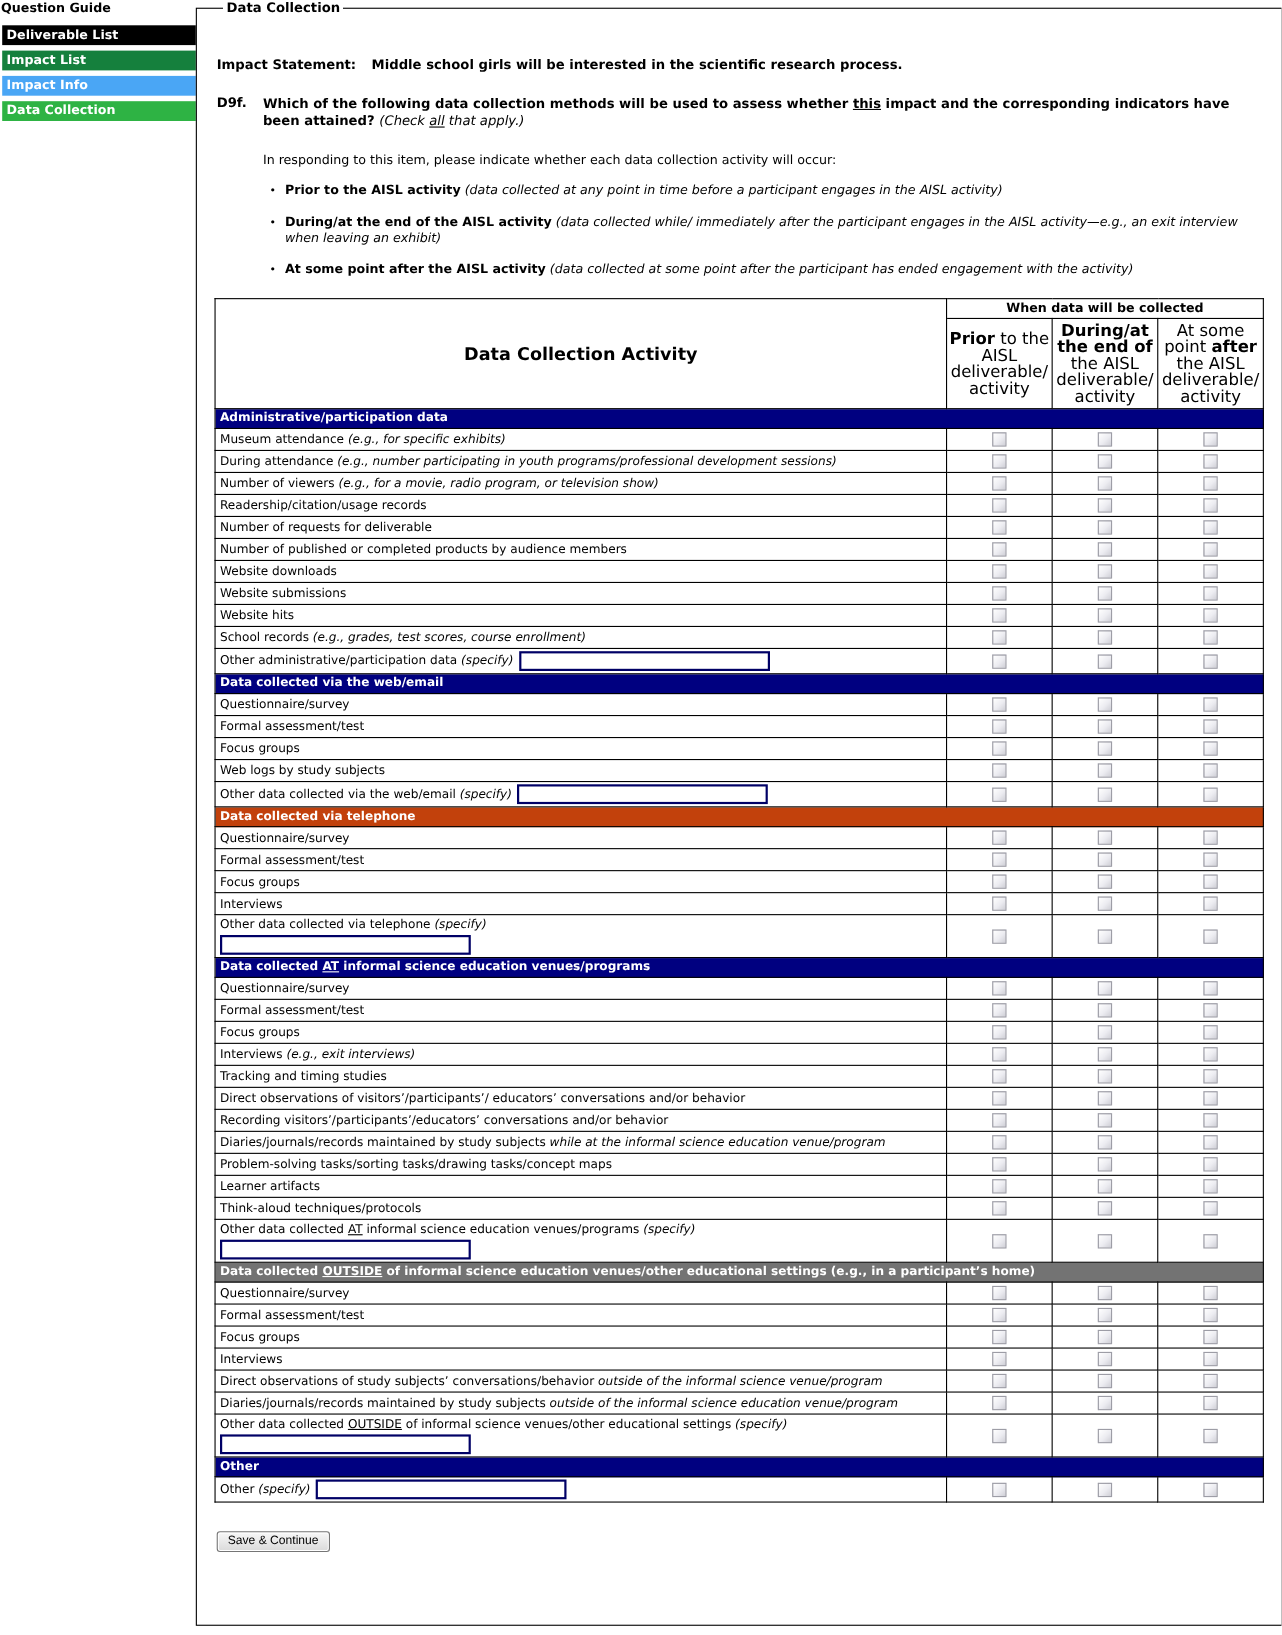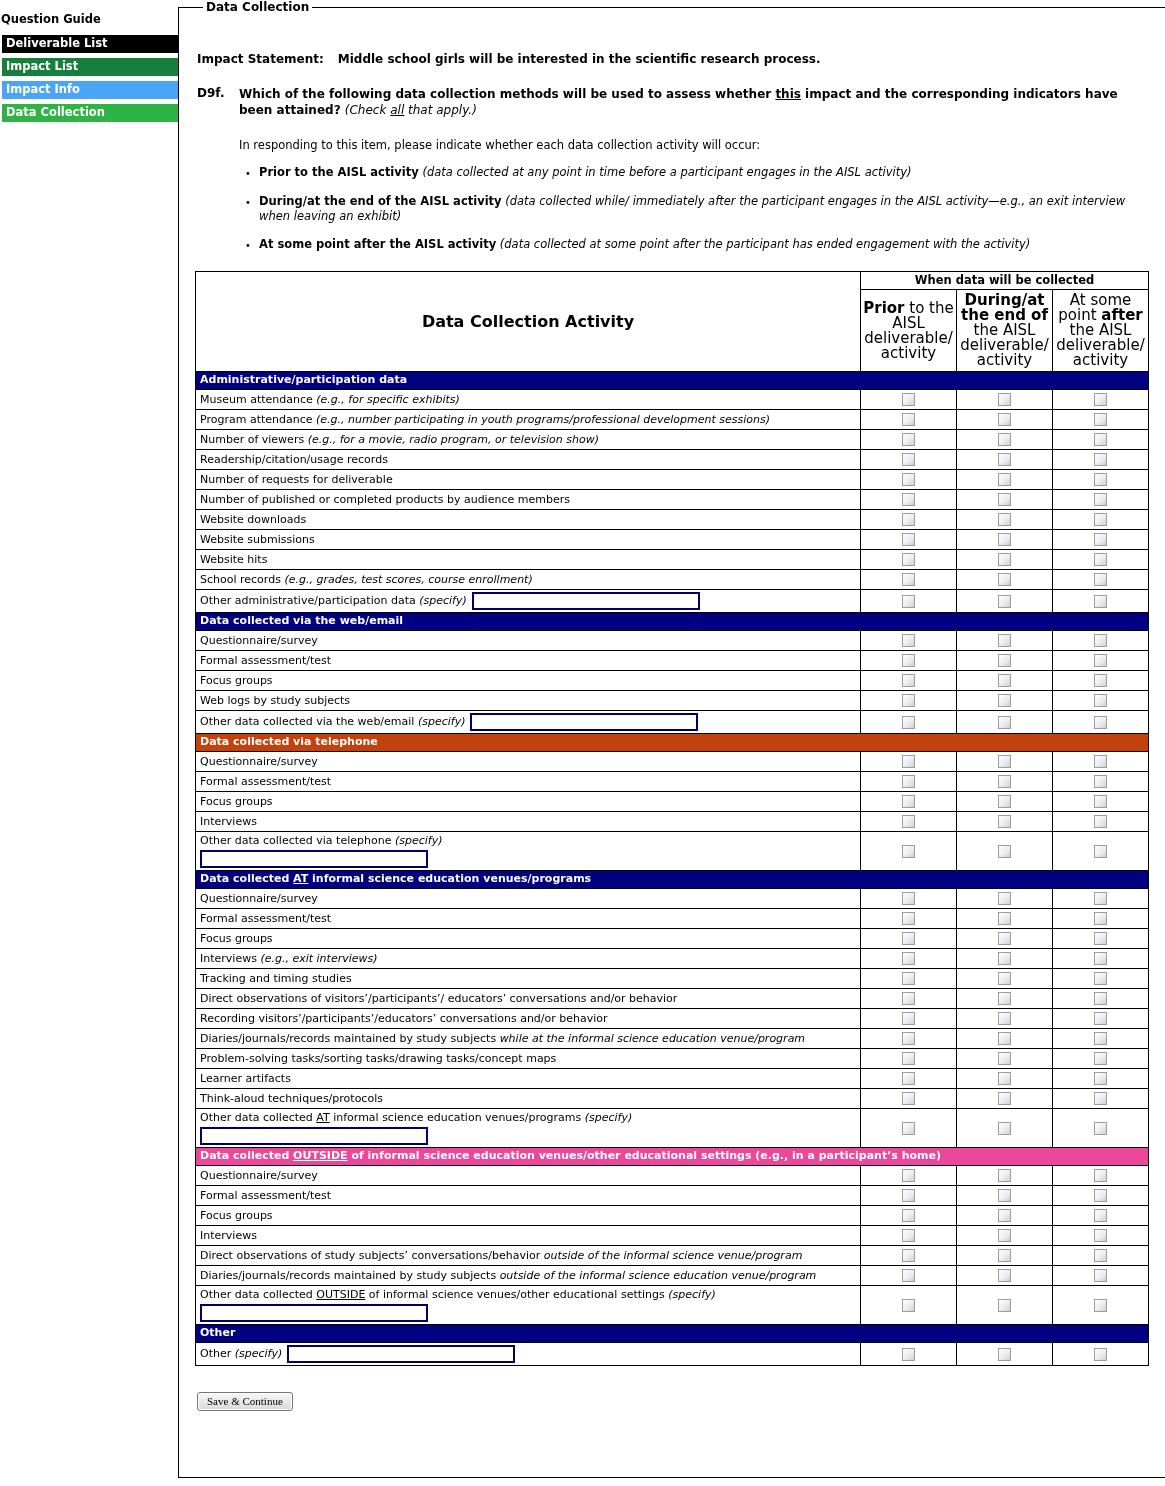--- a/index.html
+++ b/index.html
@@ -1,21 +1,21 @@
 <!DOCTYPE html>
 <html><head>
 <meta charset="utf-8">
 <style>
   *{box-sizing:border-box}
   html,body{margin:0;padding:0}
   body{width:1165px;height:1486px;position:relative;background:#fff;color:#000;
        font-family:"DejaVu Sans","Liberation Sans",sans-serif;font-size:11.5px}
 
   
-  .sidebar{position:absolute;left:0;top:12px;width:196px}
+  .sidebar{position:absolute;left:0;top:0;width:196px}
   .sidebar-title{font-weight:bold;font-size:11.5px;margin:0 0 9px 1px}
   .nav-item{color:#fff;font-weight:bold;font-size:11.5px;line-height:13px;
             padding:2px 4px 3px;margin:0 0 5px 2px;cursor:pointer}
 
   
   fieldset.panel{position:absolute;left:178px;top:0;width:985px;height:1478px;
                  border:1px solid #000;margin:0;padding:2px 16px 10px;background:#fff}
   legend.panel-legend{font-weight:bold;font-size:12px;padding:0 3px;margin-left:8px}
 
   .impact-row{margin:36px 0 0 2px;font-weight:bold;font-size:12px}
@@ -37,21 +37,21 @@
               height:82px;padding:2px 1px;line-height:15px}
   td.section-bar{color:#fff;font-weight:bold;padding:1px 4px 2px;font-size:11px;line-height:14px}
   td.activity{padding:2px 4px;font-size:11px;line-height:14px;vertical-align:middle}
   td.cb-cell{text-align:center;vertical-align:middle;padding:3px 0}
   .cb{width:13px;height:13px;margin:0 auto;border:1px solid #9d9da6;
       background:linear-gradient(135deg,#ffffff 0%,#ececf1 55%,#cfcfd6 100%);cursor:default}
   .spec-input{height:18px;width:228px;border:2px solid #000066;background:#fff;margin-left:5px;
               vertical-align:middle;font-family:inherit;font-size:11px;padding:0 2px}
   .spec-input.below{display:block;margin:2px 0 0 0}
 
-  button.save-btn{margin:26px 0 0 2px;font-family:Liberation Serif, serif;font-size:11px;color:#000;
+  button.save-btn{margin:26px 0 0 2px;font-family:Liberation Sans, sans-serif;font-size:11px;color:#000;
            padding:2px 9px 3px;border:1px solid #757575;border-radius:3px;
            background:linear-gradient(#f7f7f7,#dadada);box-shadow:inset 0 0 0 1px #fff;cursor:pointer}
 </style>
 </head>
 <body>
 
 <div class="sidebar">
   <div class="sidebar-title">Question Guide</div>
   <div>
       <div class="nav-item" style="background: #000000;">Deliverable List</div>
@@ -118,21 +118,21 @@
             <div class="cb"></div>
           </td>
           <td class="cb-cell">
             <div class="cb"></div>
           </td>
           <td class="cb-cell">
             <div class="cb"></div>
           </td>
         </tr>
         <tr>
-          <td class="activity"><span>Program attendance </span><span style="font-style: italic;">(e.g., number participating in youth programs/professional development sessions)</span></td>
+          <td class="activity"><span>During attendance </span><span style="font-style: italic;">(e.g., number participating in youth programs/professional development sessions)</span></td>
           <td class="cb-cell">
             <div class="cb"></div>
           </td>
           <td class="cb-cell">
             <div class="cb"></div>
           </td>
           <td class="cb-cell">
             <div class="cb"></div>
           </td>
         </tr>
@@ -511,21 +511,21 @@
             <div class="cb"></div>
           </td>
           <td class="cb-cell">
             <div class="cb"></div>
           </td>
           <td class="cb-cell">
             <div class="cb"></div>
           </td>
         </tr>
         <tr>
-          <td colspan="4" class="section-bar" style="background: #ec4899;"><span>Data collected </span><span style="text-decoration: underline;">OUTSIDE</span><span> of informal science education venues/other educational settings (e.g., in a participant’s home)</span></td>
+          <td colspan="4" class="section-bar" style="background: #737373;"><span>Data collected </span><span style="text-decoration: underline;">OUTSIDE</span><span> of informal science education venues/other educational settings (e.g., in a participant’s home)</span></td>
         </tr>
         <tr>
           <td class="activity"><span>Questionnaire/survey</span></td>
           <td class="cb-cell">
             <div class="cb"></div>
           </td>
           <td class="cb-cell">
             <div class="cb"></div>
           </td>
           <td class="cb-cell">

